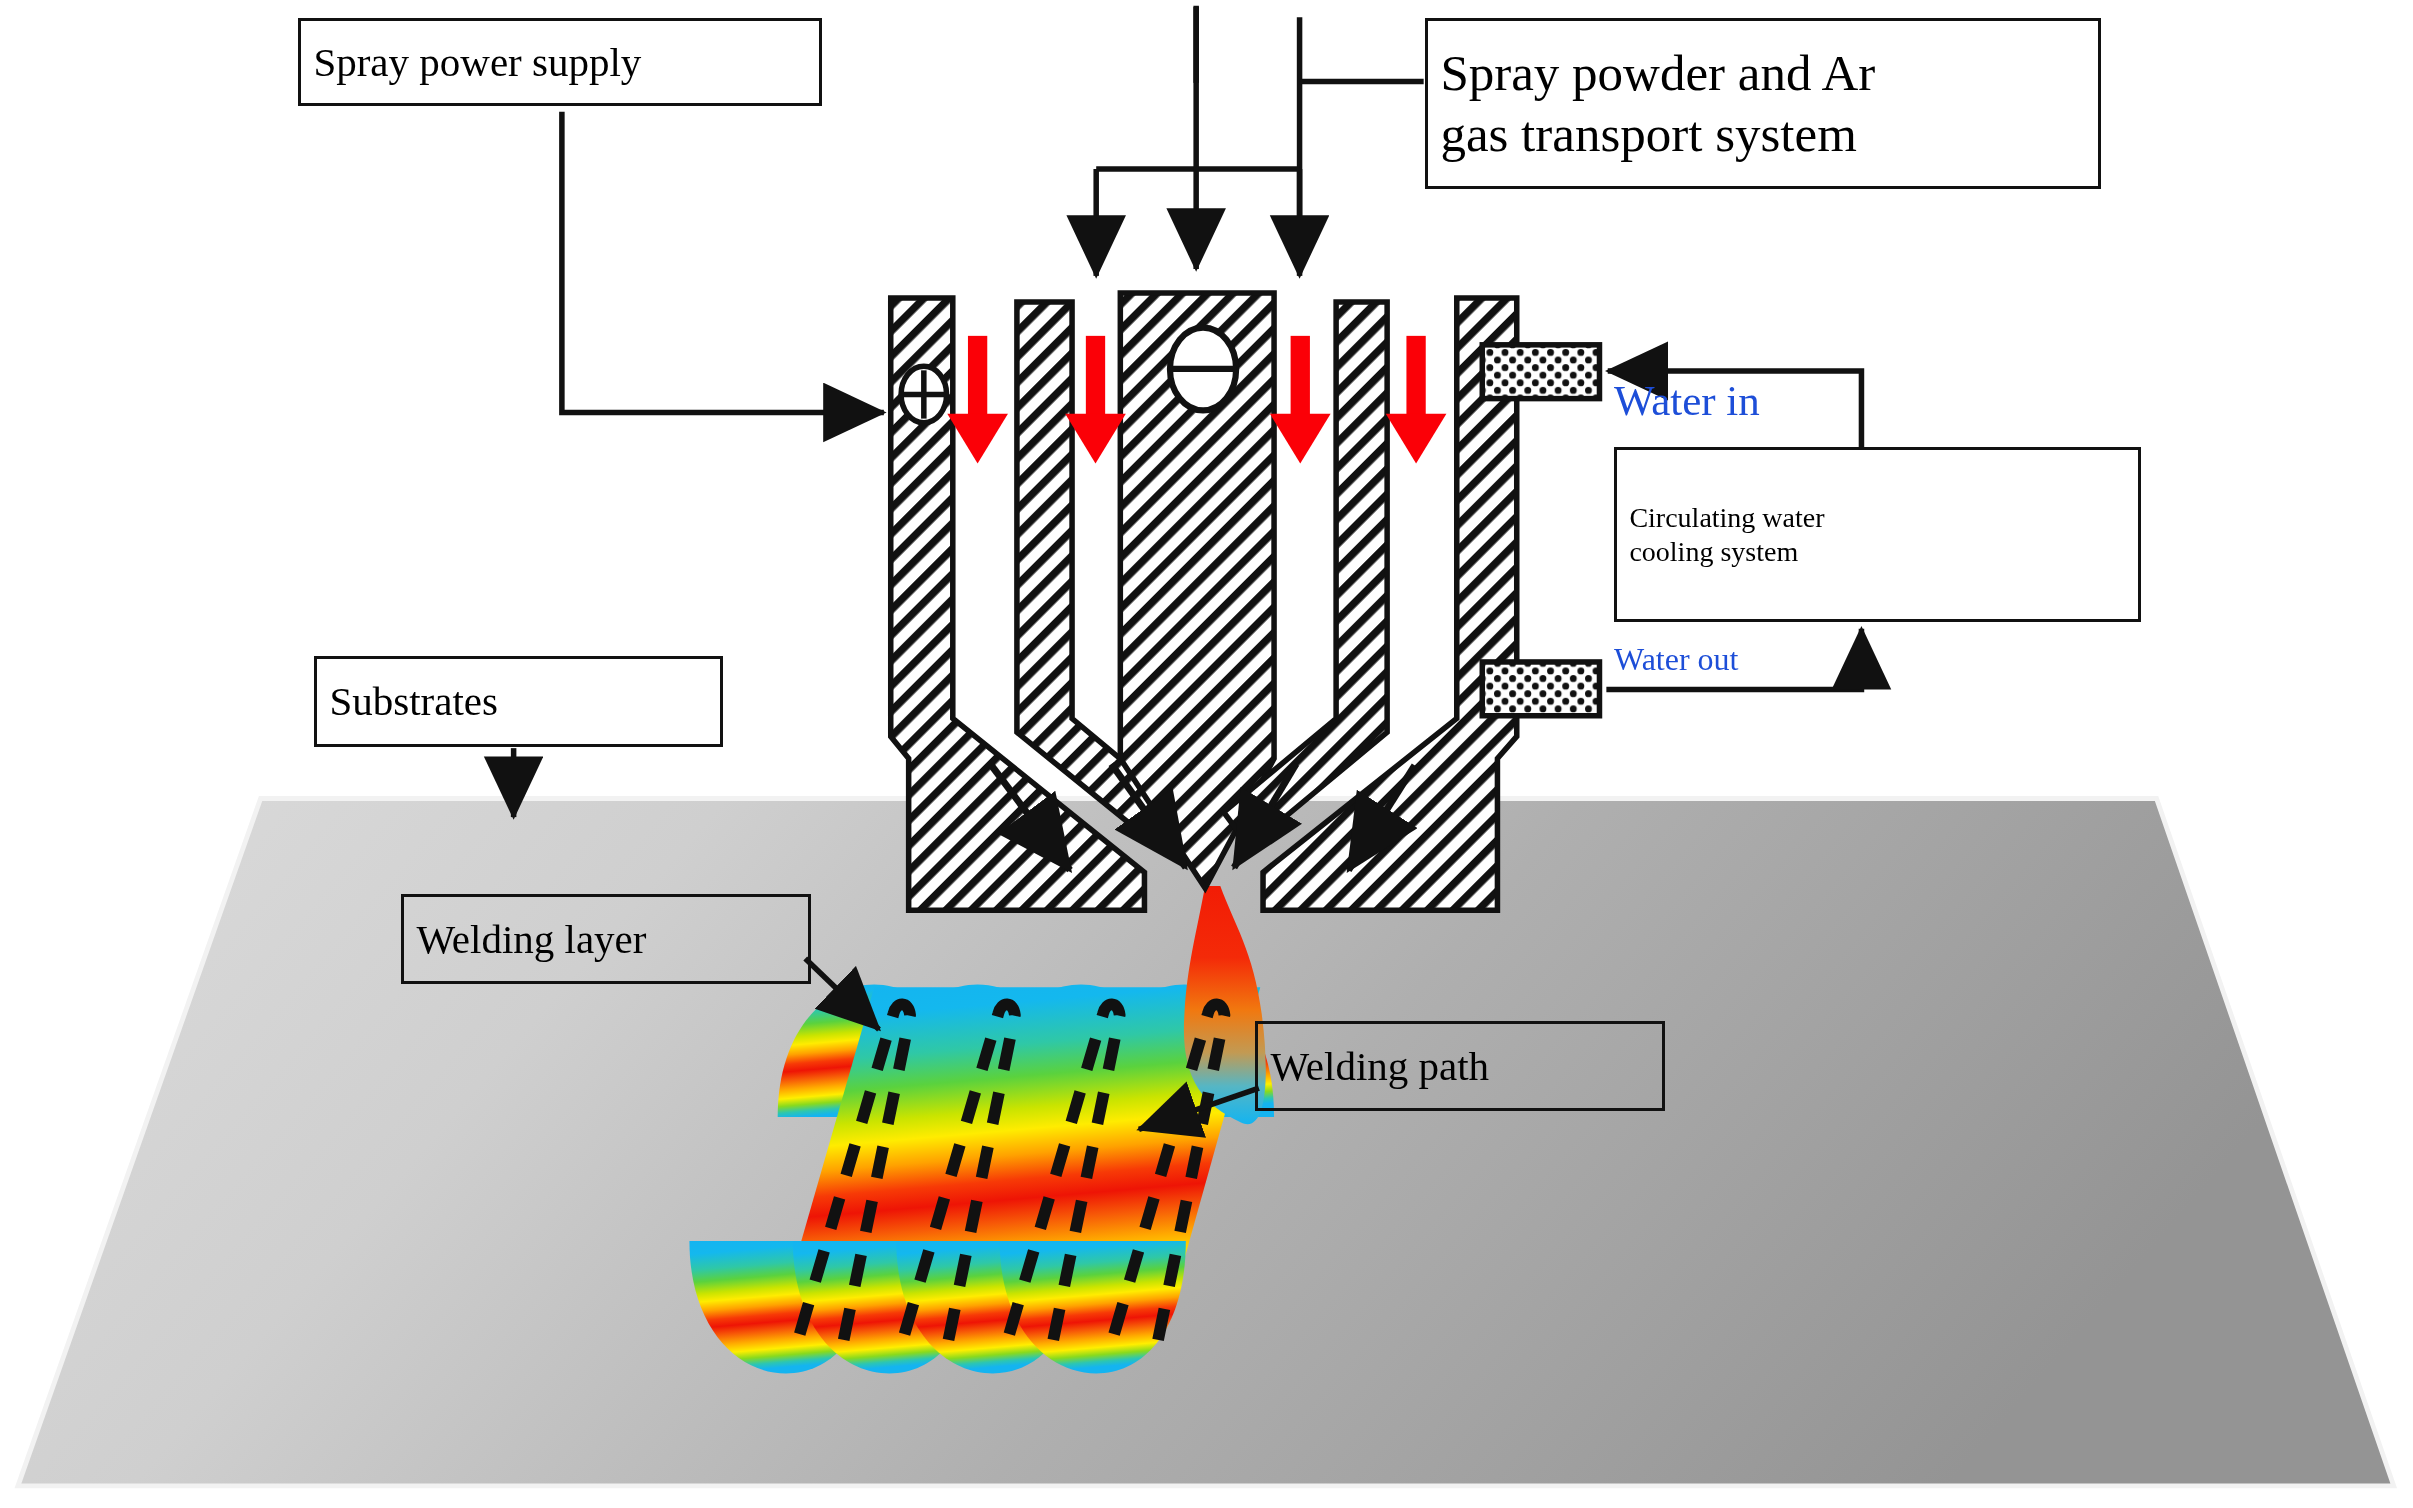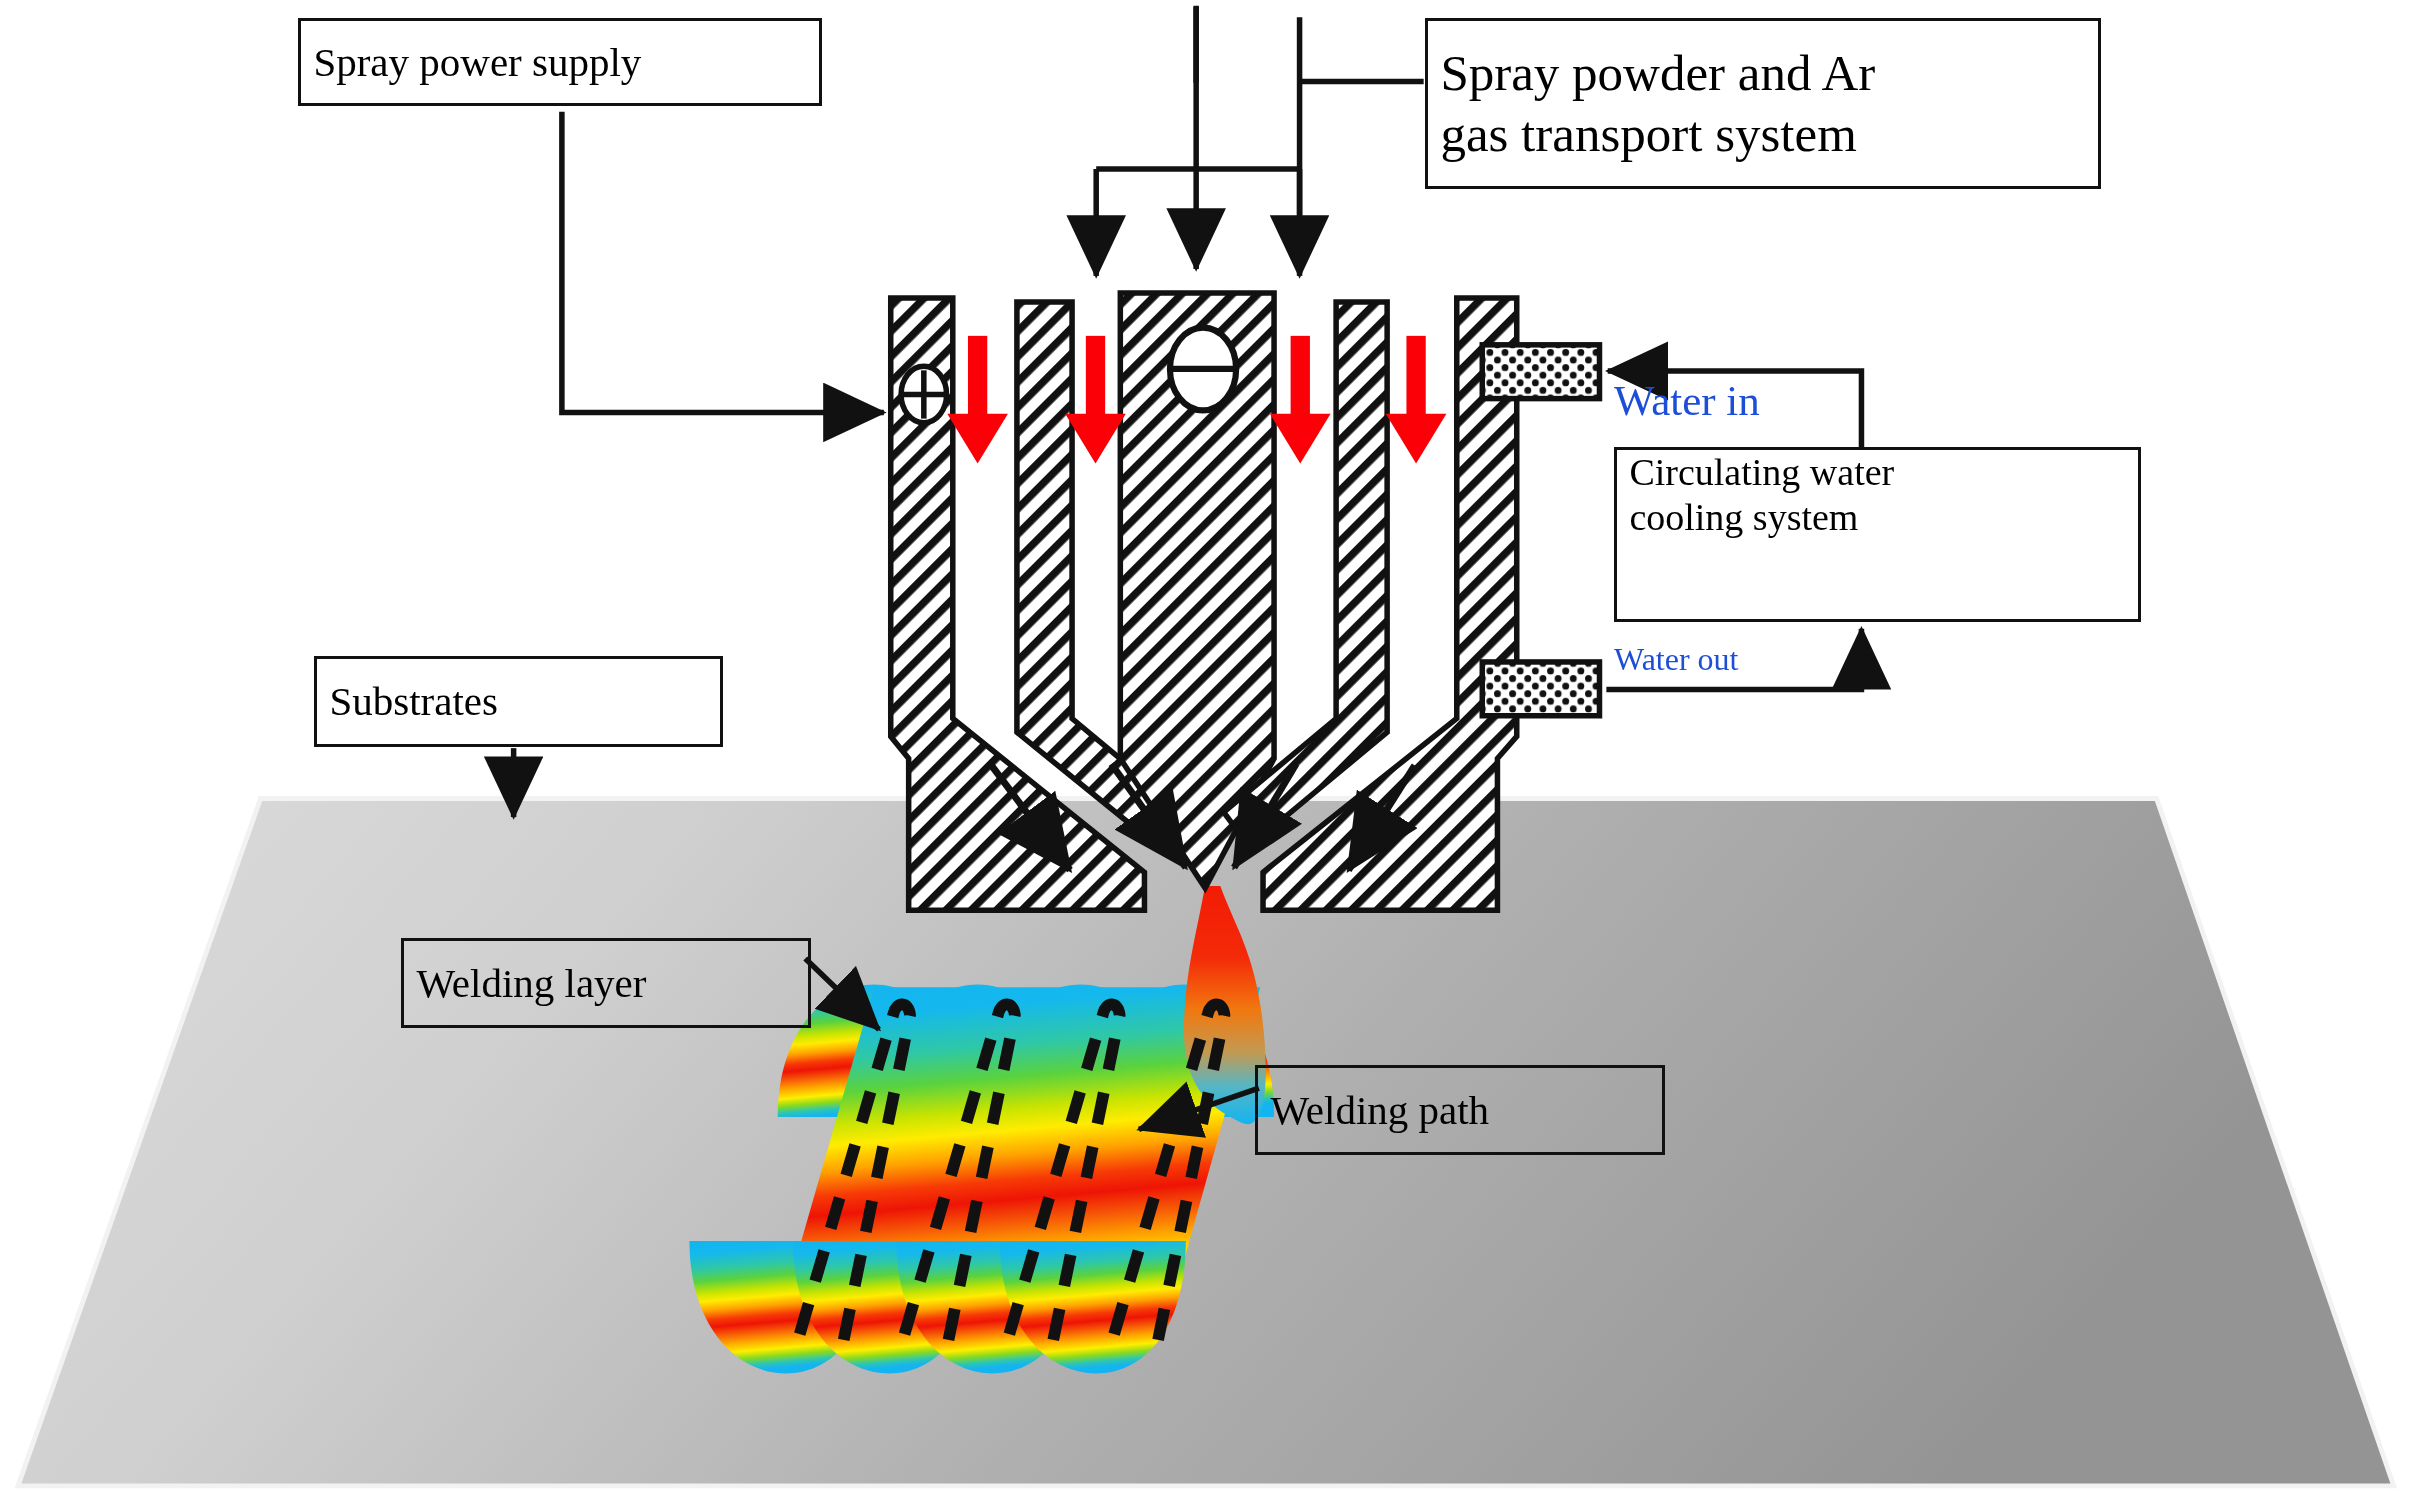--- a/index.html
+++ b/index.html
@@ -7,21 +7,21 @@
   body{width:2413px;height:1508px;overflow:hidden;
        font-family:"Liberation Serif","DejaVu Serif",serif;}
   #stage{position:relative;width:2413px;height:1508px;background:#ffffff;}
   svg#diagram{position:absolute;left:0;top:0;width:2413px;height:1508px;display:block;}
 
   
   .lbl{position:absolute;border:3.4px solid #111;background:#ffffff;
        display:flex;align-items:center;justify-content:flex-start;
        box-sizing:border-box;color:#000;line-height:1.18;}
   .lbl span{display:block;padding:0 12.4px;white-space:pre-line;}
-  .lbl.onsub{background:rgba(0,0,0,0);margin-top:44px;}
+  .lbl.onsub{background:rgba(0,0,0,0);}
   .plain{position:absolute;color:#1d4ed8;white-space:nowrap;}
 </style>
 </head>
 <body>
 
 <div id="stage">
 
 <svg id="diagram" viewBox="0 0 3500 2187">
   <defs>
 
@@ -226,22 +226,22 @@
 <div class="lbl" style="left:298px;top:18px;width:524px;height:88px;font-size:41px;">
   <span>Spray power supply</span>
 </div>
 
 <div class="lbl" style="left:1425px;top:18px;width:676px;height:171px;font-size:51px;
             align-items:center;">
   <span>Spray powder and Ar
 gas transport system</span>
 </div>
 
-<div class="lbl" style="left:1614px;top:447px;width:527px;height:175px;font-size:38px;
-            align-items:flex-start;">
+<div class="lbl" style="left:1614px;top:447px;width:527px;height:175px;font-size:28px;
+            align-items:center;">
   <span>Circulating water
 cooling system</span>
 </div>
 
 <div class="plain" style="left:1614px;top:376px;font-size:43px;">
   <span>Water in</span>
 </div>
 
 <div class="plain" style="left:1614px;top:641px;font-size:32px;">
   <span>Water out</span>

